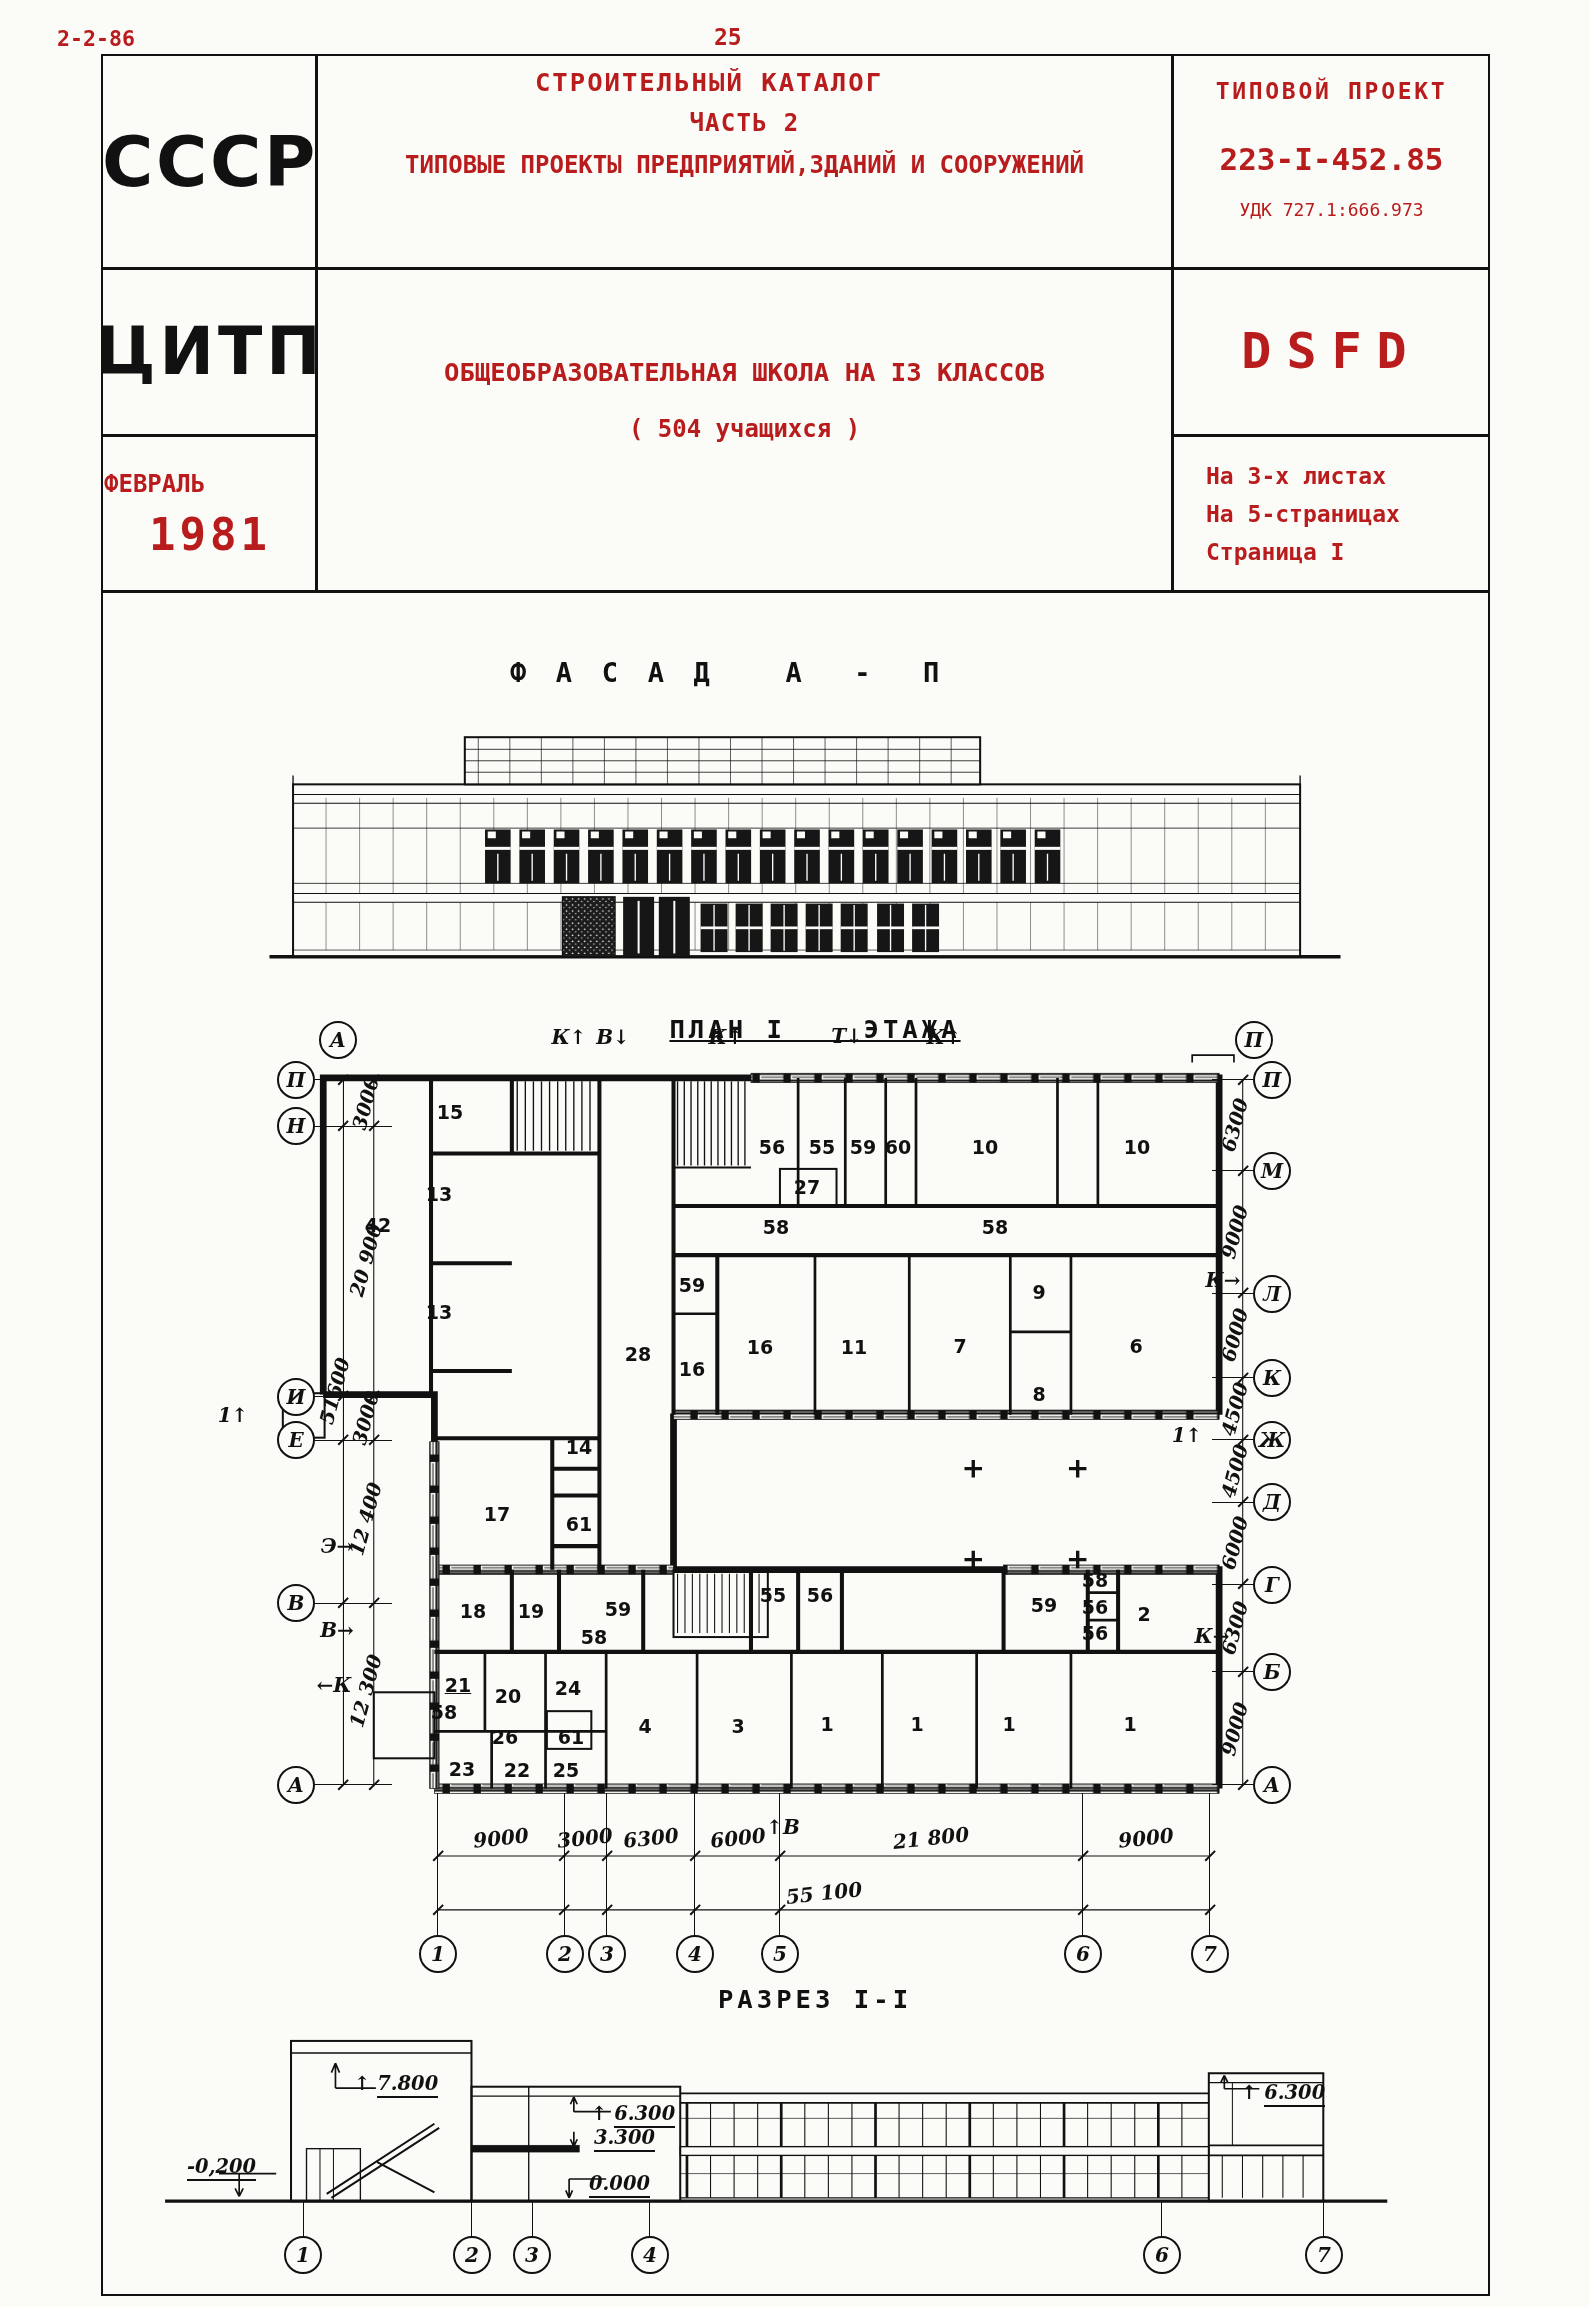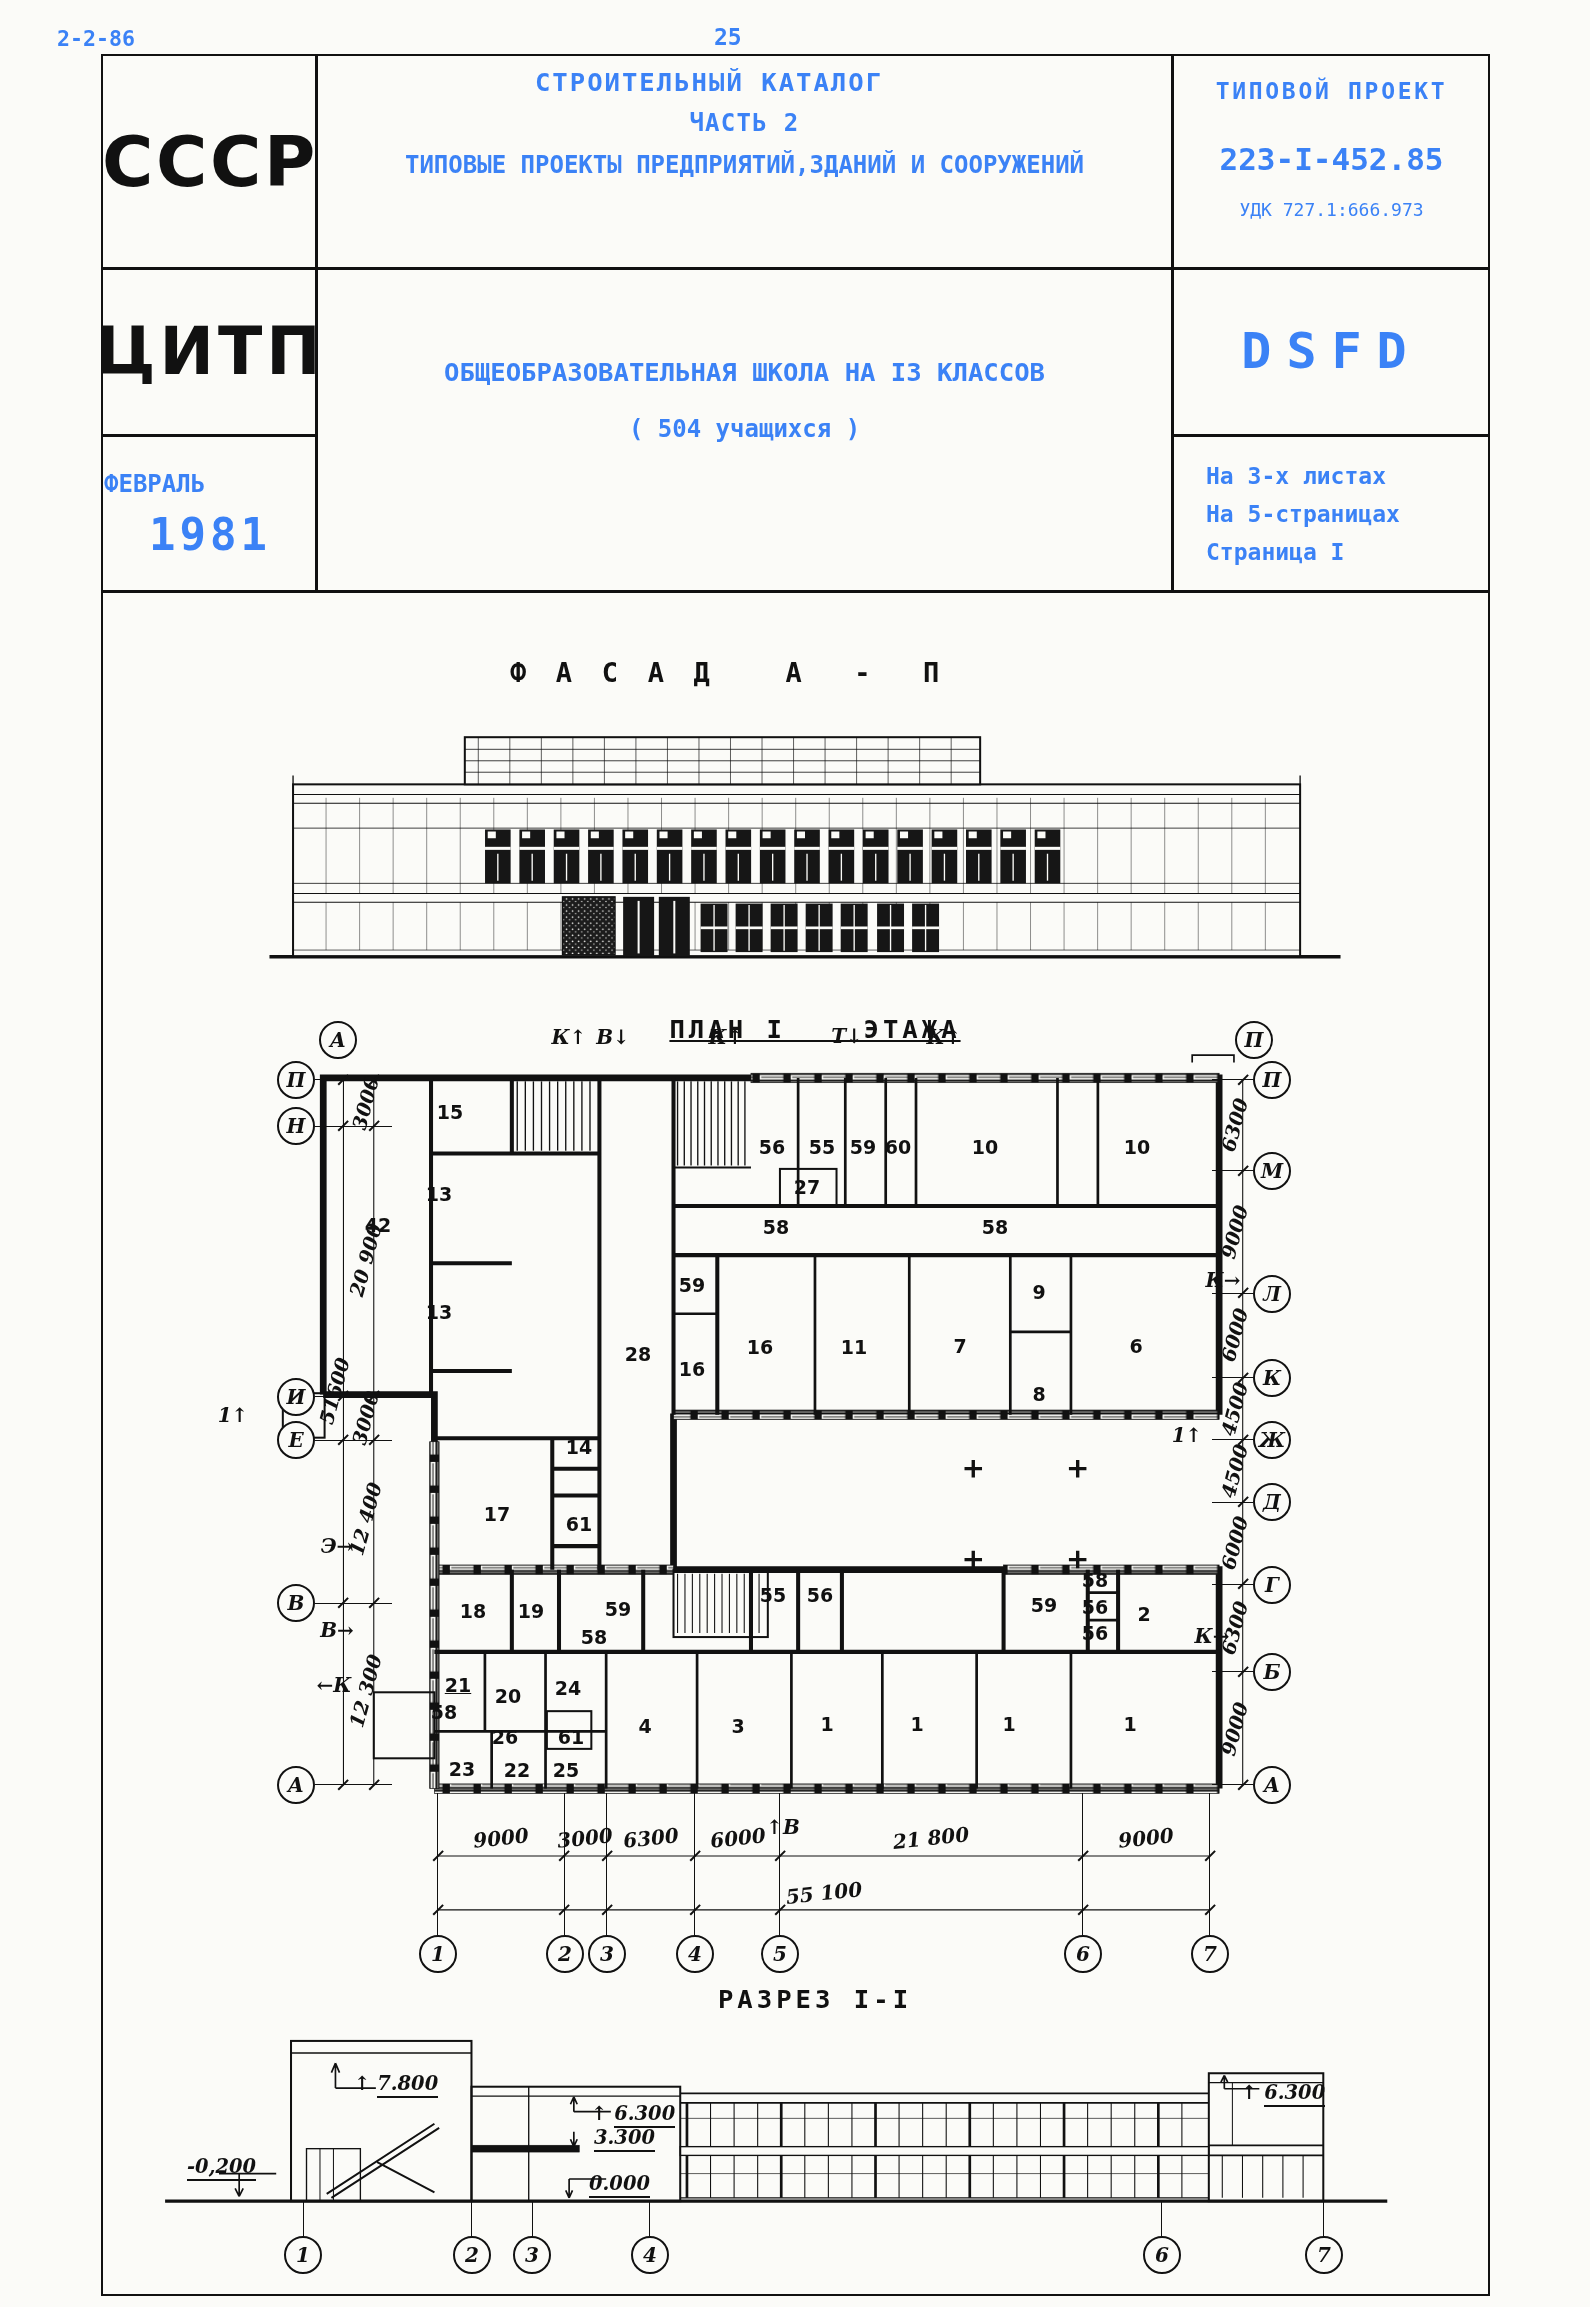--- a/index.html
+++ b/index.html
@@ -1,18 +1,18 @@
 <!DOCTYPE html>
 <html style="font-size:10.8px"><head>
 <meta charset="utf-8">
 <style>
   html,body{margin:0;padding:0;background:#e8e8e4;}
   .sheet{position:relative;width:1590px;height:2307px;background:#fbfbf8;overflow:hidden;color:#111;}
   .abs{position:absolute;}
-  .tw{font-family:"DejaVu Sans Mono",monospace;font-weight:bold;color:#3b82f6;}
+  .tw{font-family:"DejaVu Sans Mono",monospace;font-weight:bold;color:#b91c1c;}
   .sans{font-family:"DejaVu Sans",sans-serif;font-weight:bold;color:#111;}
   .center{display:flex;align-items:center;justify-content:center;text-align:left;}
   .frame{position:absolute;left:101px;top:54px;width:1389px;height:2242px;border:2.7px solid #111;box-sizing:border-box;}
   .hdiv{position:absolute;background:#111;height:2.7px;}
   .vdiv{position:absolute;background:#111;width:2.7px;}
   .axc{position:absolute;width:38px;height:38px;border:2px solid #111;border-radius:50%;
        display:flex;align-items:center;justify-content:center;
        font:italic bold 20px "DejaVu Serif",serif;background:#fbfbf8;box-sizing:border-box;z-index:5;}
   .room{position:absolute;font:bold 19px "DejaVu Sans",sans-serif;color:#111;transform:translate(-50%,-50%);z-index:4;white-space:nowrap;}
   .dimv{position:absolute;font:italic bold 19.5px "DejaVu Serif",serif;color:#111;

